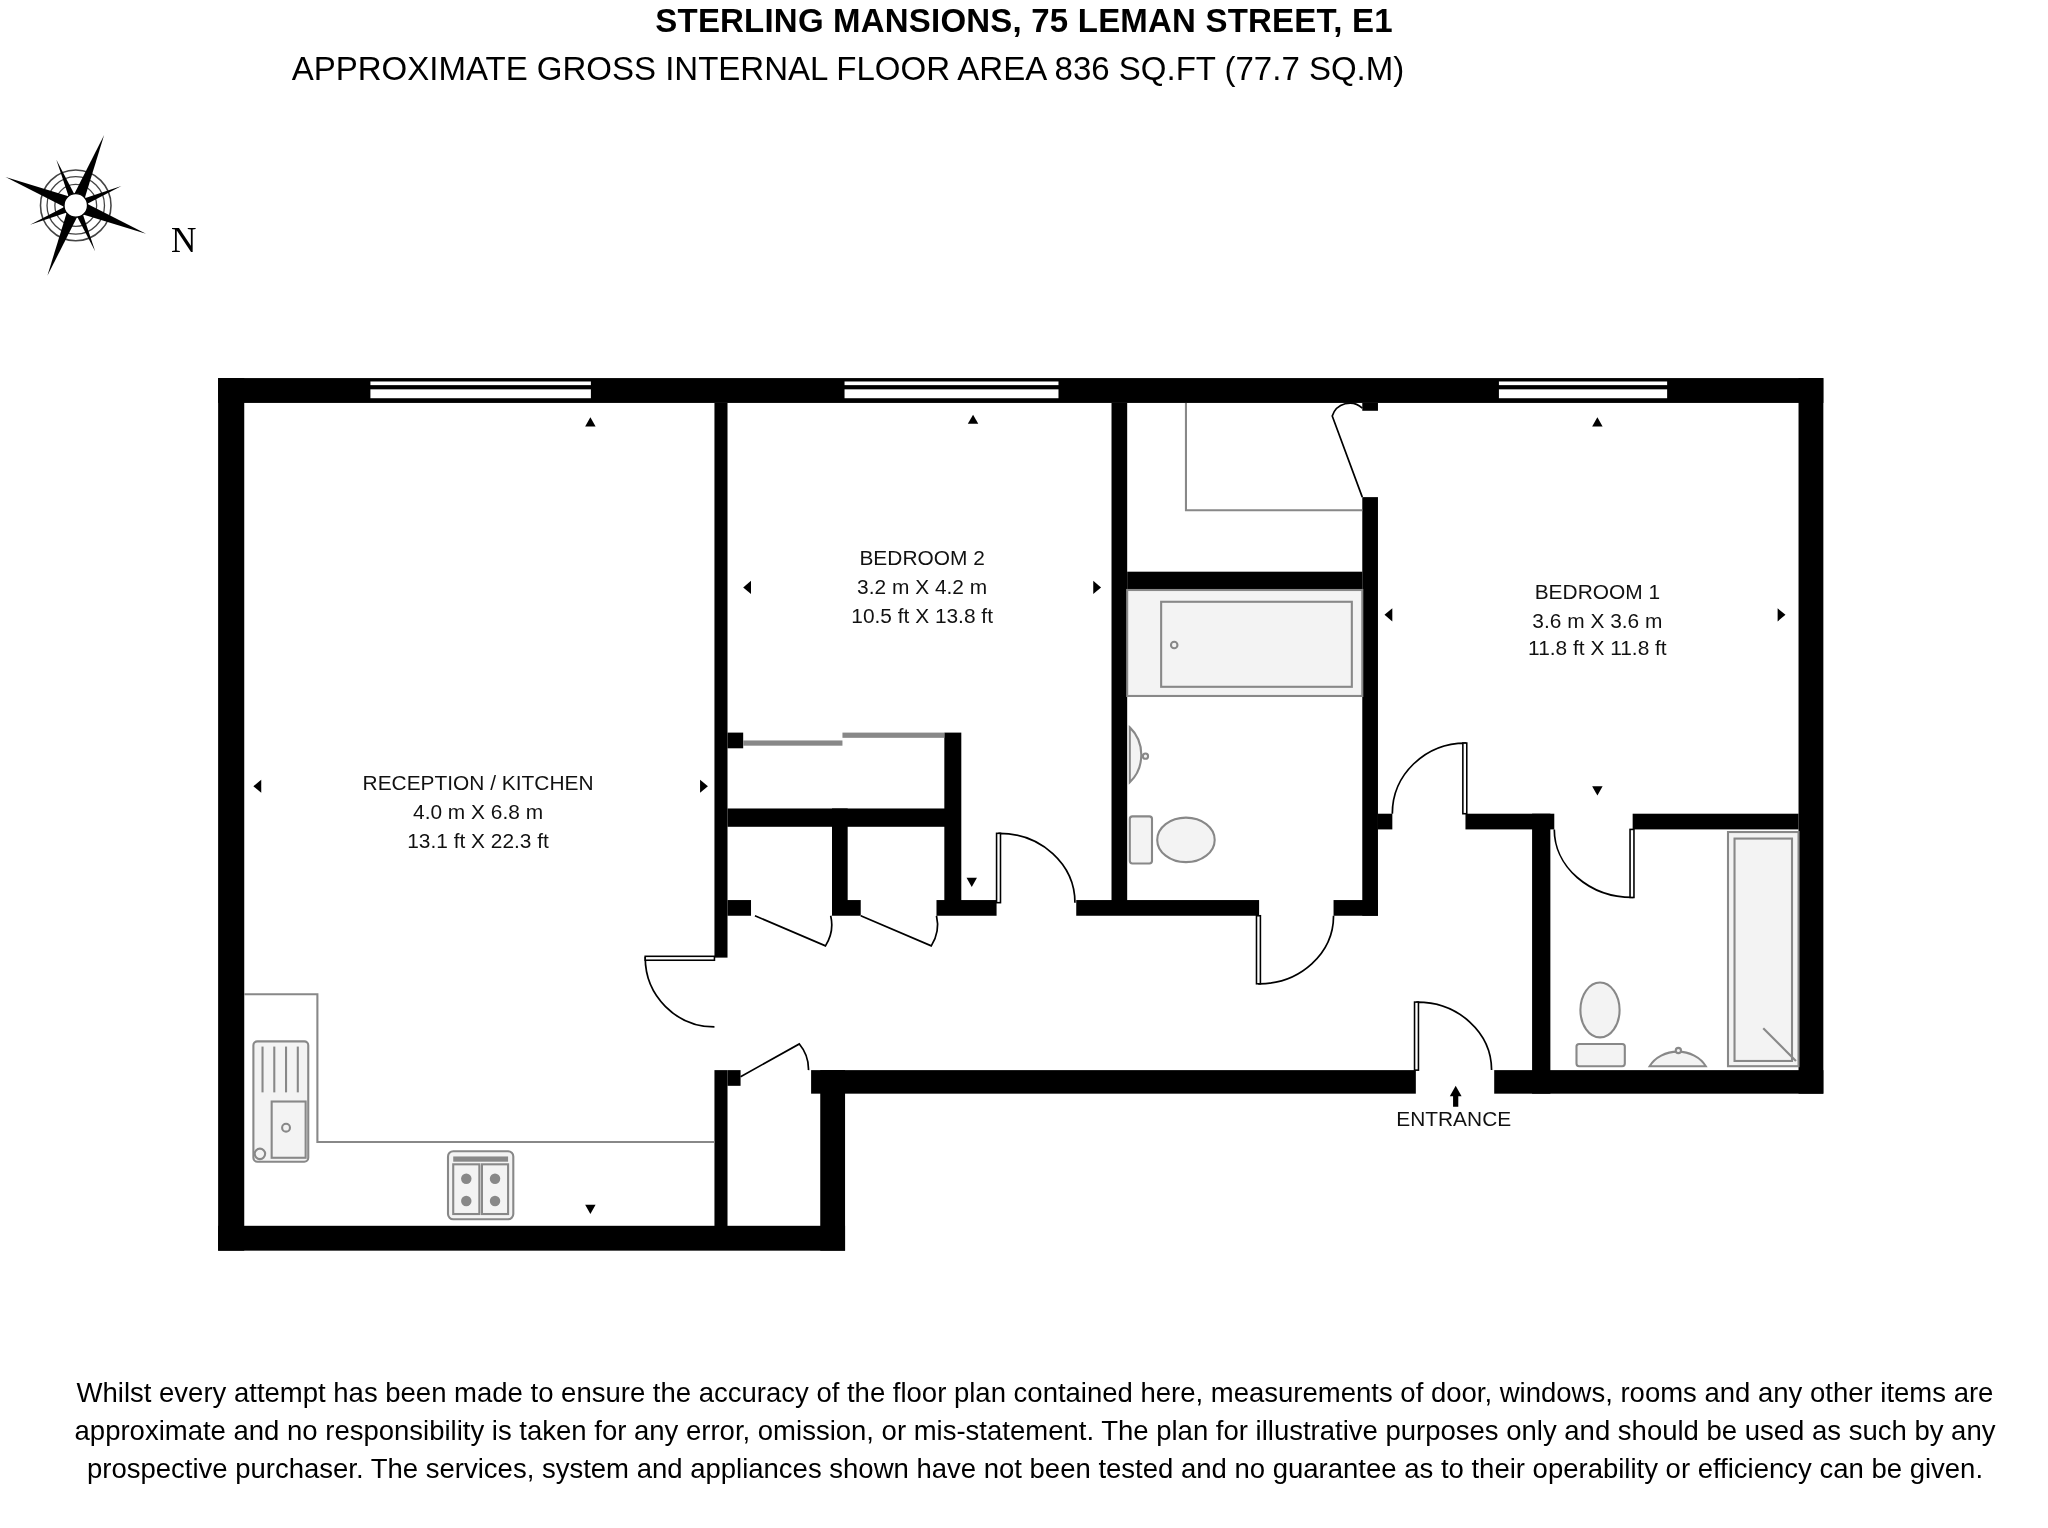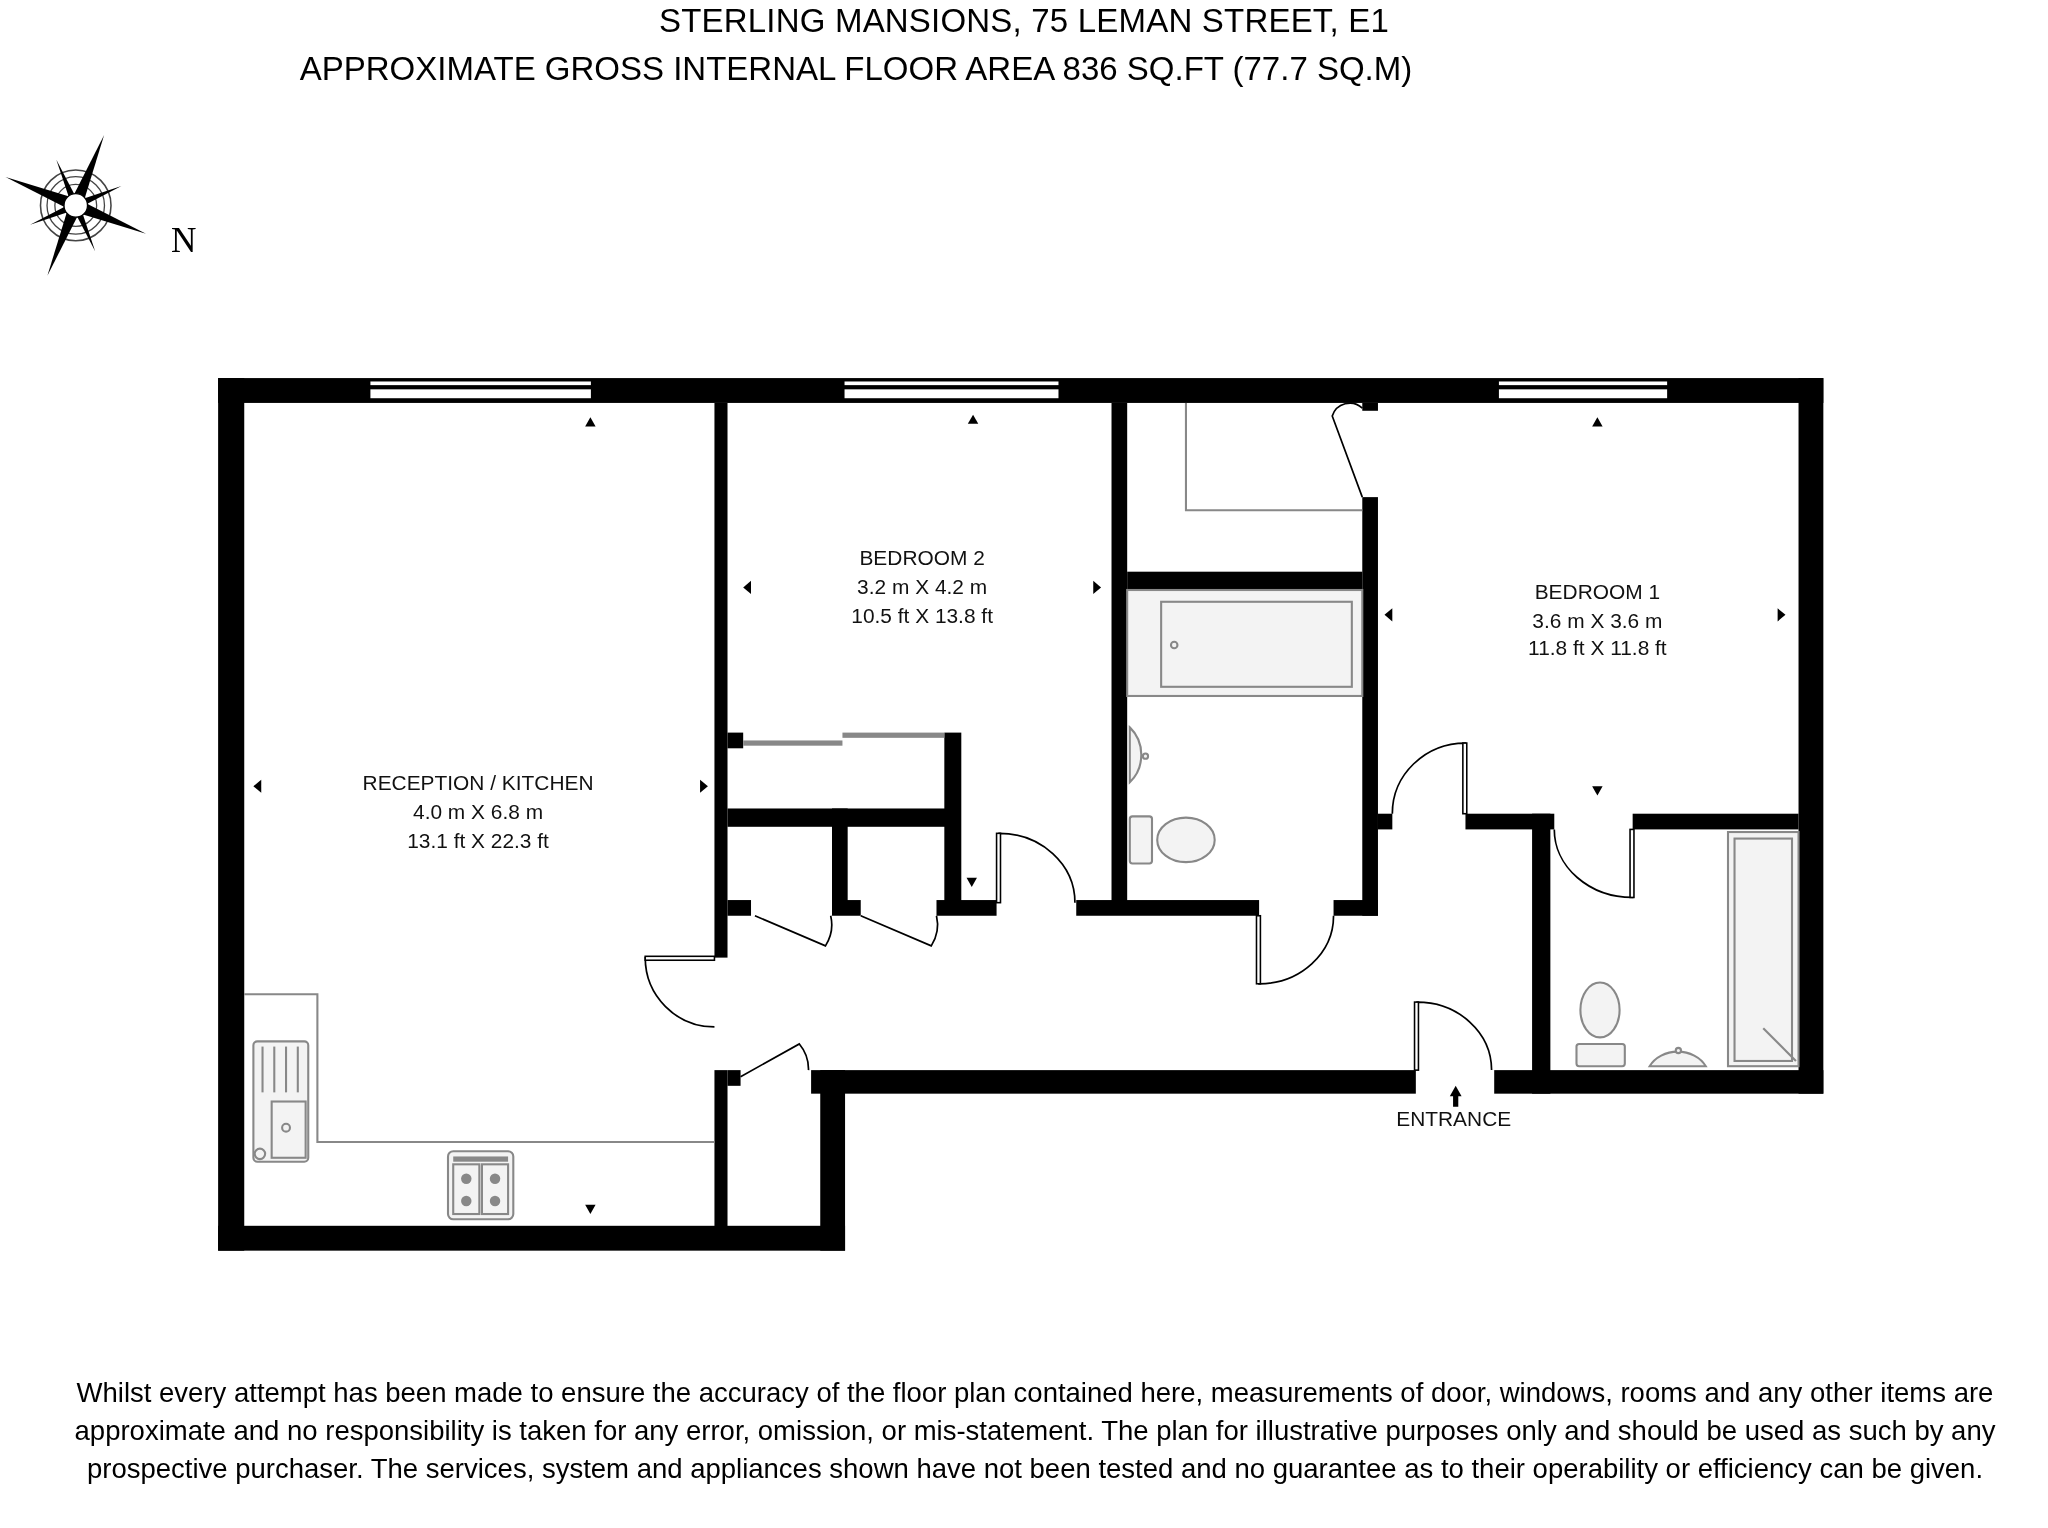--- a/index.html
+++ b/index.html
@@ -1,18 +1,18 @@
 <!DOCTYPE html>
 <html><head>
 <meta charset="utf-8">
 <style>
   html, body { margin:0; padding:0; background:#ffffff; }
   body { width:2048px; height:1528px; position:relative; overflow:hidden; font-family:"Liberation Sans", sans-serif; color:#000; }
-  .title { position:absolute; left:0; width:2048px; text-align:center; top:2px; font-size:33px; font-weight:normal; letter-spacing:0.2px; }
-  .subtitle { position:absolute; left:16px; width:1680px; text-align:center; top:50px; font-size:33px; }
+  .title { position:absolute; left:0; width:2048px; text-align:center; top:2px; font-size:33px; font-weight:bold; letter-spacing:0.2px; }
+  .subtitle { position:absolute; left:8px; width:1680px; text-align:center; top:50px; font-size:33px; }
   #plan { position:absolute; left:0; top:0; width:2048px; height:1528px; }
   .disclaimer { position:absolute; left:40px; width:1990px; top:1374px; font-size:27.5px; line-height:38px; text-align:center; text-align-last:center; }
   .rlabel { font-family:"Liberation Sans", sans-serif; font-size:16px; text-anchor:middle; fill:#111; }
   .wall { fill:#000; }
   .fix { fill:#f3f3f3; stroke:#888; stroke-width:1.6; }
   .fixline { fill:none; stroke:#888; stroke-width:1.6; }
   .door { fill:none; stroke:#000; stroke-width:1.3; }
   .win { fill:#fff; stroke:#000; stroke-width:1.2; }
 </style>
 </head>

